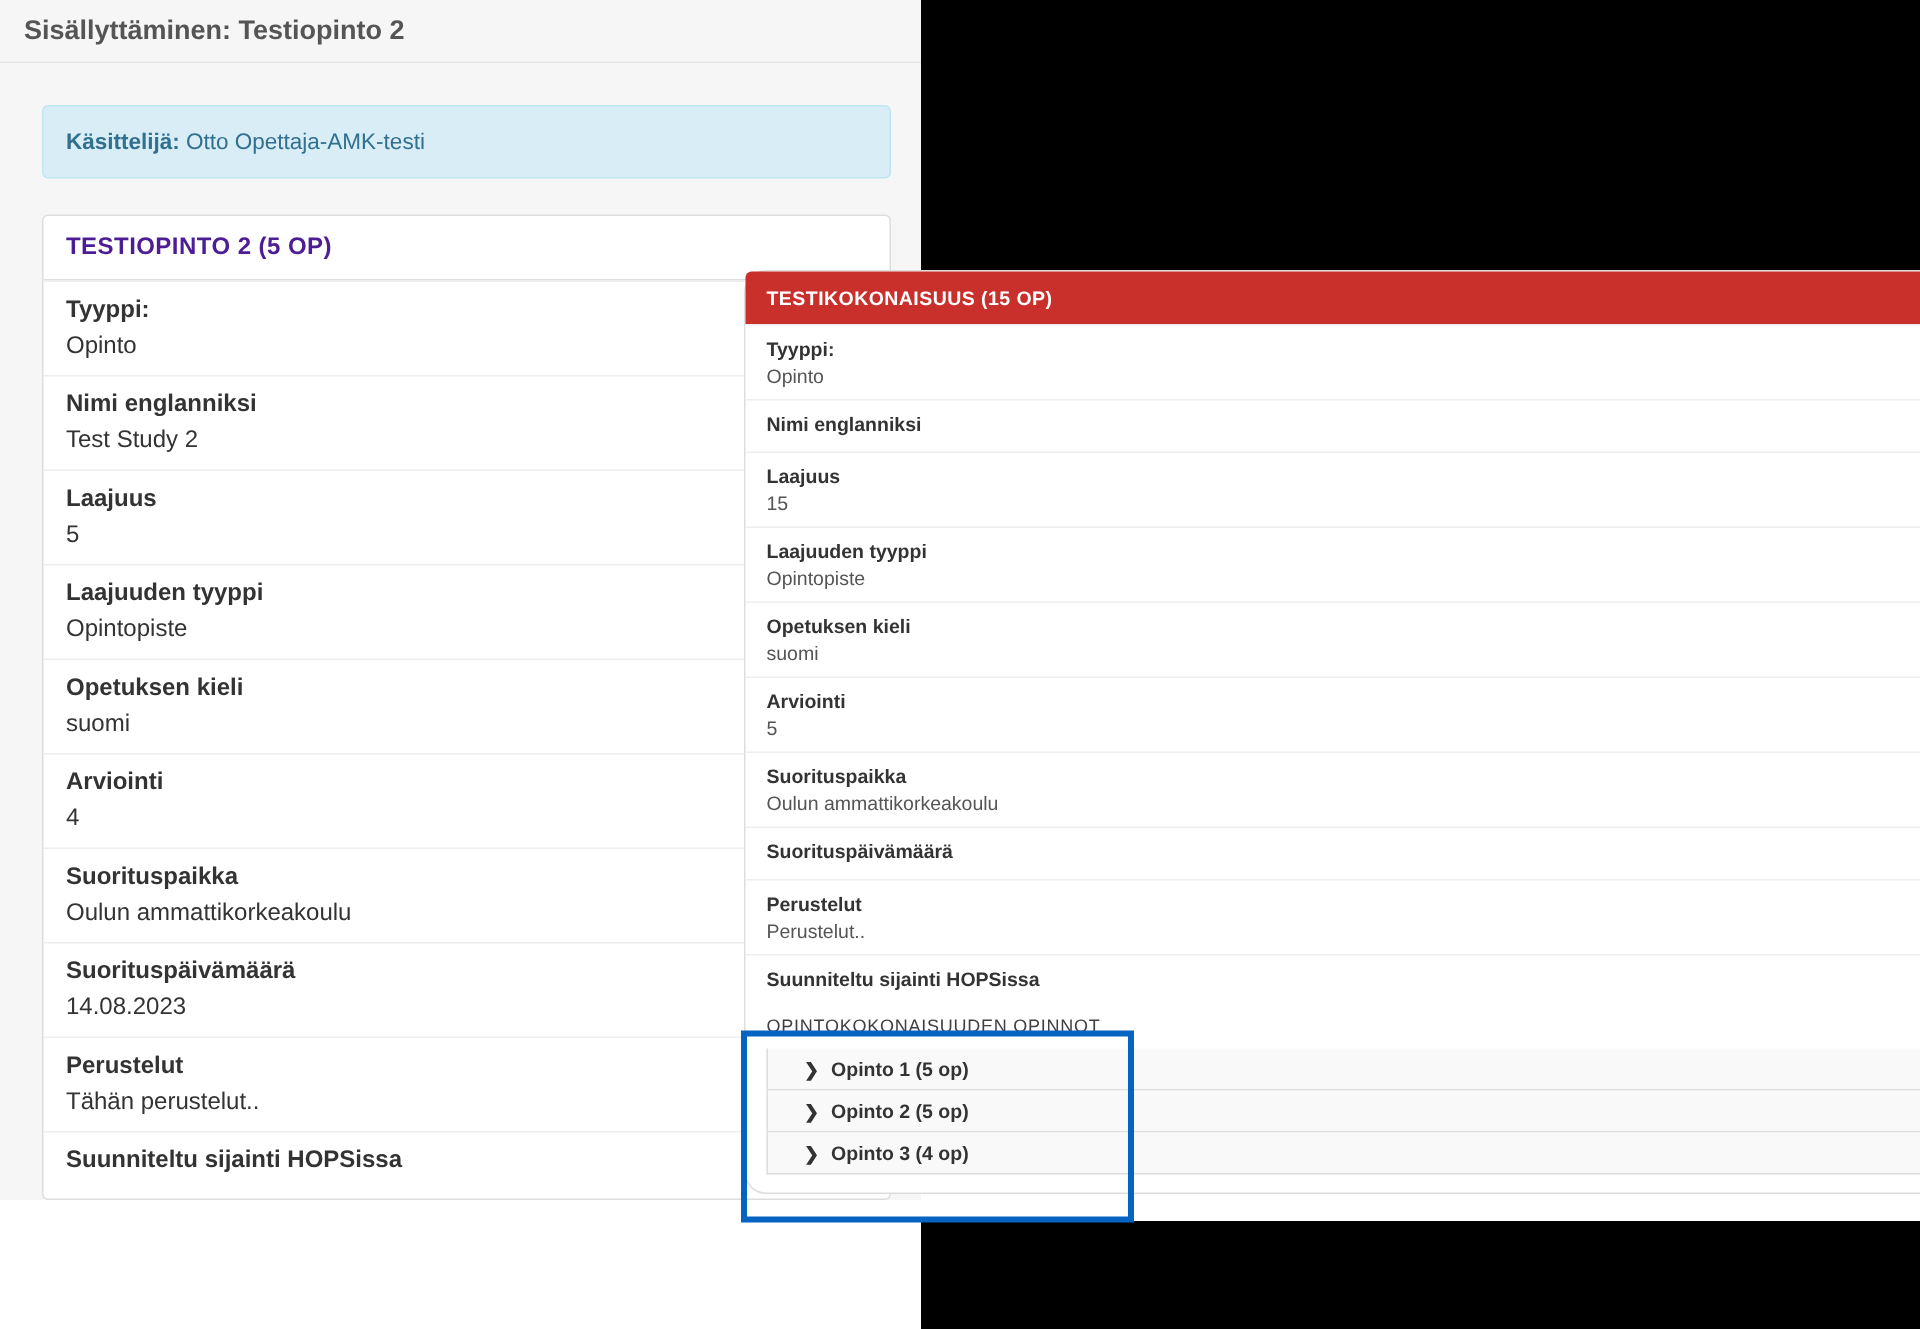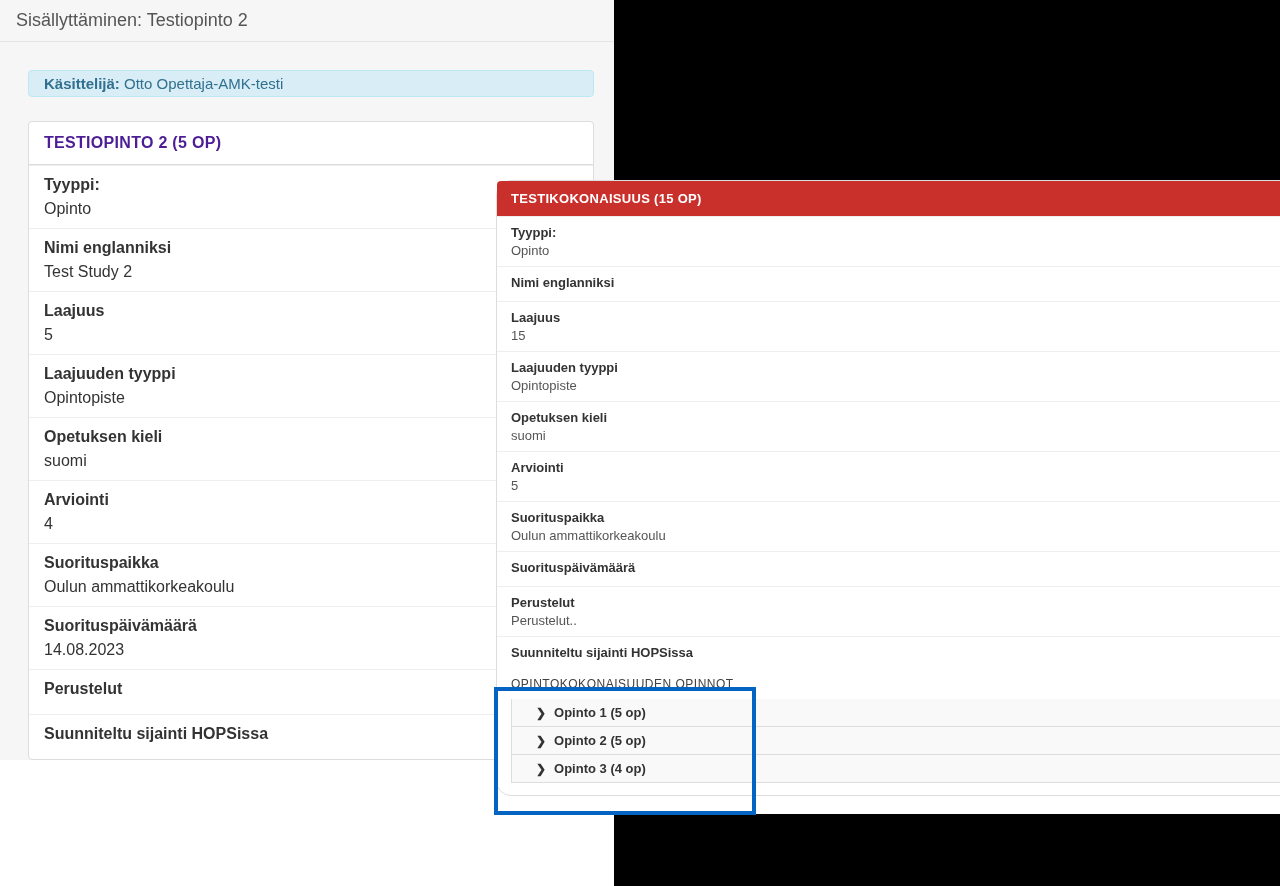--- a/index.html
+++ b/index.html
@@ -27,30 +27,30 @@
   
   .left-panel {
     position: absolute;
     top: 0; left: 0;
     width: 614px;
     background: #f6f6f6;
   }
   .left-title {
     padding: 10px 24px 10px 16px;
     font-size: 18px;
-    font-weight: 400;
+    font-weight: 700;
     color: #555;
     border-bottom: 1px solid #e5e5e5;
   }
   .left-alert {
     margin: 28px 20px 24px 28px;
     background: #d9edf7;
     border: 1px solid #bce8f1;
     color: #31708f;
-    padding: 4px 15px;
+    padding: 15px 15px;
     border-radius: 4px;
     font-size: 15px;
   }
   .left-alert strong { font-weight: 700; }
   .left-card {
     margin: 0 20px 0 28px;
     background: #fff;
     border: 1px solid #ddd;
     border-radius: 4px;
   }
@@ -195,20 +195,21 @@
     <div class="left-field">
       <div class="left-field-label">Suorituspaikka</div>
       <div class="left-field-value">Oulun ammattikorkeakoulu</div>
     </div>
     <div class="left-field">
       <div class="left-field-label">Suorituspäivämäärä</div>
       <div class="left-field-value">14.08.2023</div>
     </div>
     <div class="left-field">
       <div class="left-field-label">Perustelut</div>
+      <div class="left-field-value">Tähän perustelut..</div>
     </div>
     <div class="left-field">
       <div class="left-field-label">Suunniteltu sijainti HOPSissa</div>
       <div class="left-field-value"></div>
     </div>
 
   </div>
 </div>
 
 <div class="right-panel">

